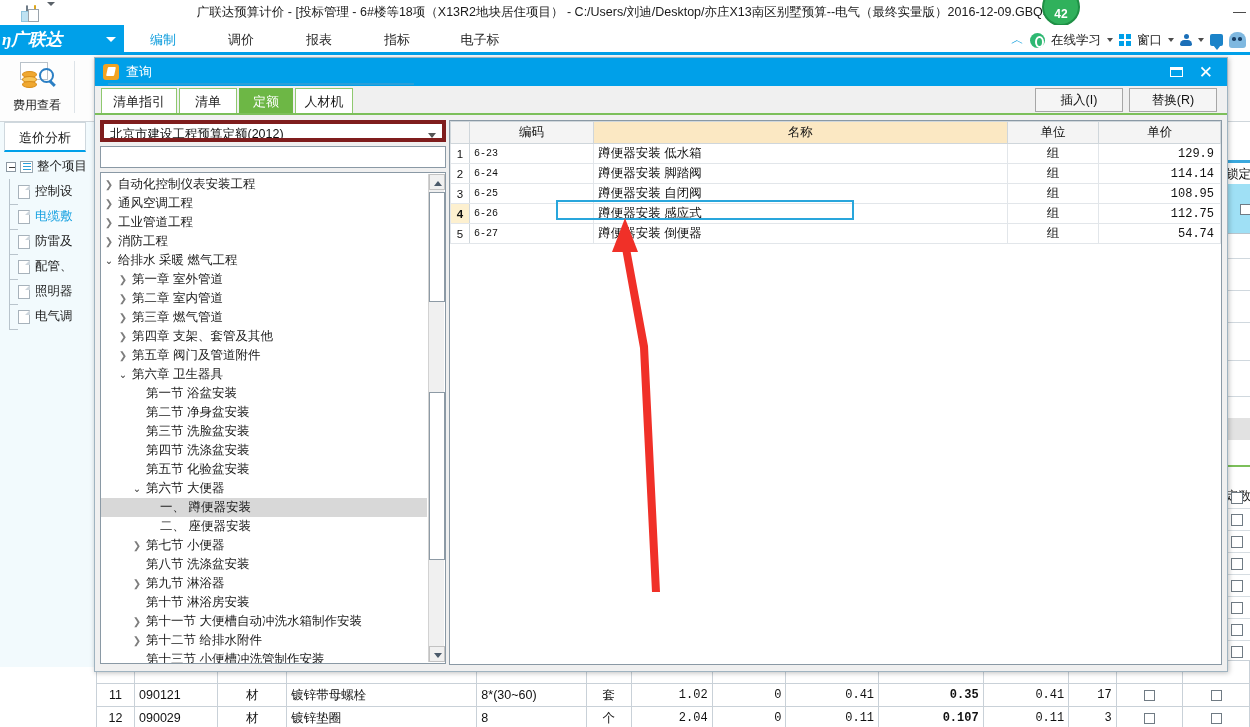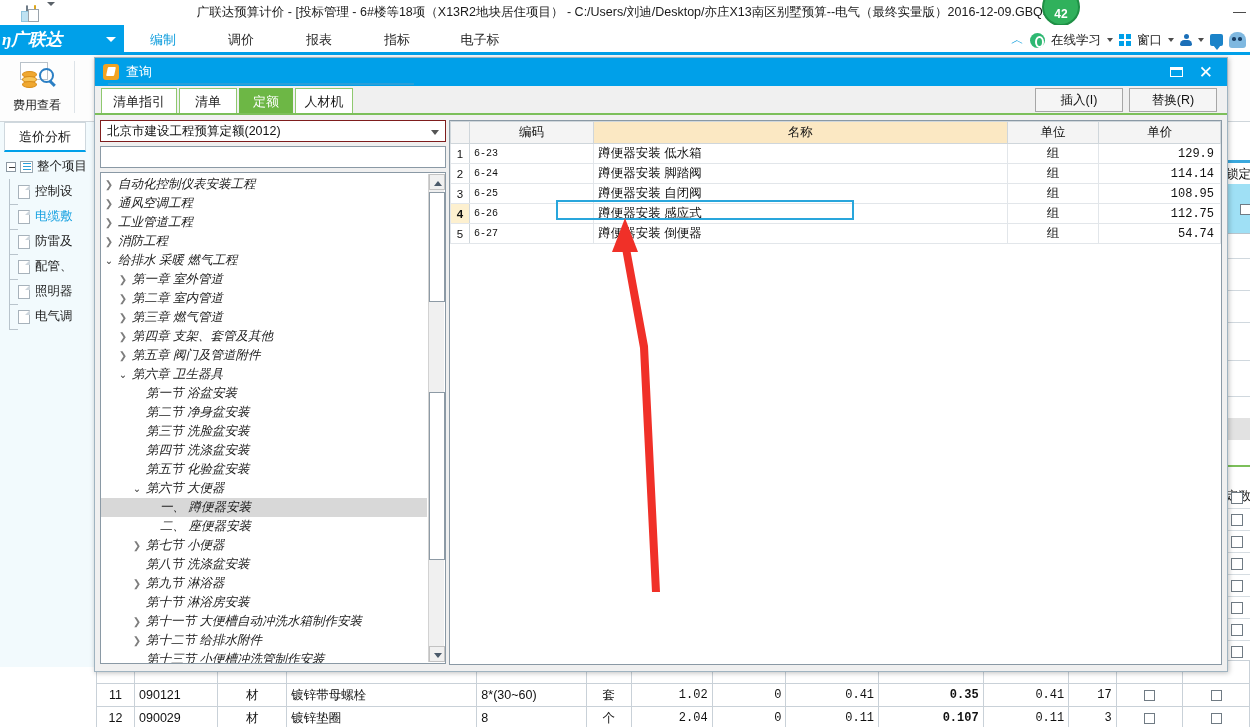--- a/index.html
+++ b/index.html
@@ -98,21 +98,21 @@
   .blue-doc{width:24px;height:30px;background:#fff;border:2px solid #2b9fd8;border-radius:2px;}
 
   
   .left-panel {
     position:absolute; left:0; top:122px; width:96px; height:545px;
     background:#f2fafd; border-right:1px solid #c8d3da;
   }
   .lp-tab {
     position:absolute; left:4px; top:0px; width:82px; height:30px;
     line-height:30px; text-align:center; font-size:13px; color:#1a1a1a;
-    background:#ffffff; border:1px solid #cfd8de; border-bottom:2px solid #00a0e9;font-family:Liberation Mono, monospace;
+    background:#ffffff; border:1px solid #cfd8de; border-bottom:2px solid #00a0e9;
   }
   .lp-tree { position:absolute; left:0; top:32px; width:96px; }
   .tr-row { height:25px; display:flex; align-items:center; font-size:12.5px; color:#1a1a1a; white-space:nowrap; }
   .tr-row.link { color:#14a0e0; }
   .exp-box { width:10px;height:10px;border:1px solid #8d99a3;background:#fff;margin-right:4px;margin-left:6px;position:relative;flex:0 0 auto;}
   .exp-box:after{content:"";position:absolute;left:2px;top:4px;width:6px;height:1.5px;background:#3a3a3a;}
   .fold-icon{width:13px;height:12px;background:#fff;border:1px solid #9aa7b0;position:relative;margin-right:4px;flex:0 0 auto;}
   .fold-icon:after{content:"";position:absolute;left:1.5px;top:1.5px;width:8px;height:1.2px;background:#2b9fd8;box-shadow:0 3px 0 #2b9fd8,0 6px 0 #2b9fd8;}
   .page-icon{width:12px;height:14px;background:#fff;border:1px solid #a7b2bb;position:relative;margin-right:5px;flex:0 0 auto;}
   .page-icon:before{content:"";position:absolute;right:-1px;top:-1px;border-left:5px solid transparent;border-bottom:5px solid #cdd6dd;width:0;height:0;}
@@ -179,38 +179,38 @@
   .dlg-actions { position:absolute; right:10px; top:30px; display:flex; gap:6px; }
   .dlg-btn {
     width:88px; height:24px; line-height:22px; text-align:center;
     background:#f5f5f5; border:1px solid #a6a6a6; font-size:12.5px; color:#111;
   }
 
   
   .dlg-left { position:absolute; left:5px; top:62px; width:346px; bottom:6px; }
   .combo {
     position:absolute; left:0; top:0; width:346px; height:22px;
-    background:#fff; border:1px solid #7f1d1d; font-size:12.5px; color:#111;
+    background:#fff; border:4px solid #7f1d1d; font-size:12.5px; color:#111;
     line-height:20px; padding-left:6px; white-space:nowrap; overflow:hidden;
   }
   .combo .arr{position:absolute;right:6px;top:9px;width:0;height:0;
     border-left:4px solid transparent;border-right:4px solid transparent;border-top:5px solid #555;}
   .searchbox {
     position:absolute; left:0; top:26px; width:346px; height:22px;
     background:#fff; border:1px solid #8a99a5;
   }
   .treebox {
     position:absolute; left:0; top:52px; width:346px; height:492px;
     background:#fff; border:1px solid #8a99a5; overflow:hidden;
   }
   .tnode { height:19px; display:flex; align-items:center; font-size:12.5px; color:#1a1a1a; white-space:nowrap; }
   .tnode.sel { background:#d8d8d8; }
   .tnode .tw { width:16px; flex:0 0 auto; text-align:center; color:#7d7d7d; font-size:10px; }
   .tnode .tw.open { color:#3a3a3a; }
-  .tnode .lbl { padding-left:1px;font-style:italic; }
+  .tnode .lbl { padding-left:1px; }
 
   
   .tsb { position:absolute; right:1px; top:1px; width:16px; bottom:1px; background:#f0f0f0; border-left:1px solid #d2d2d2;}
   .tsb .arrow { position:absolute; left:0; width:16px; height:16px; background:#f0f0f0; border:1px solid #c2c2c2; }
   .tsb .arrow.up { top:0; }
   .tsb .arrow.dn { bottom:0; }
   .tsb .arrow .ar { position:absolute; left:4px; top:6px; width:0;height:0;
     border-left:4px solid transparent;border-right:4px solid transparent; }
   .tsb .arrow.up .ar { border-bottom:5px solid #4a5a6a; }
   .tsb .arrow.dn .ar { border-top:5px solid #4a5a6a; }

